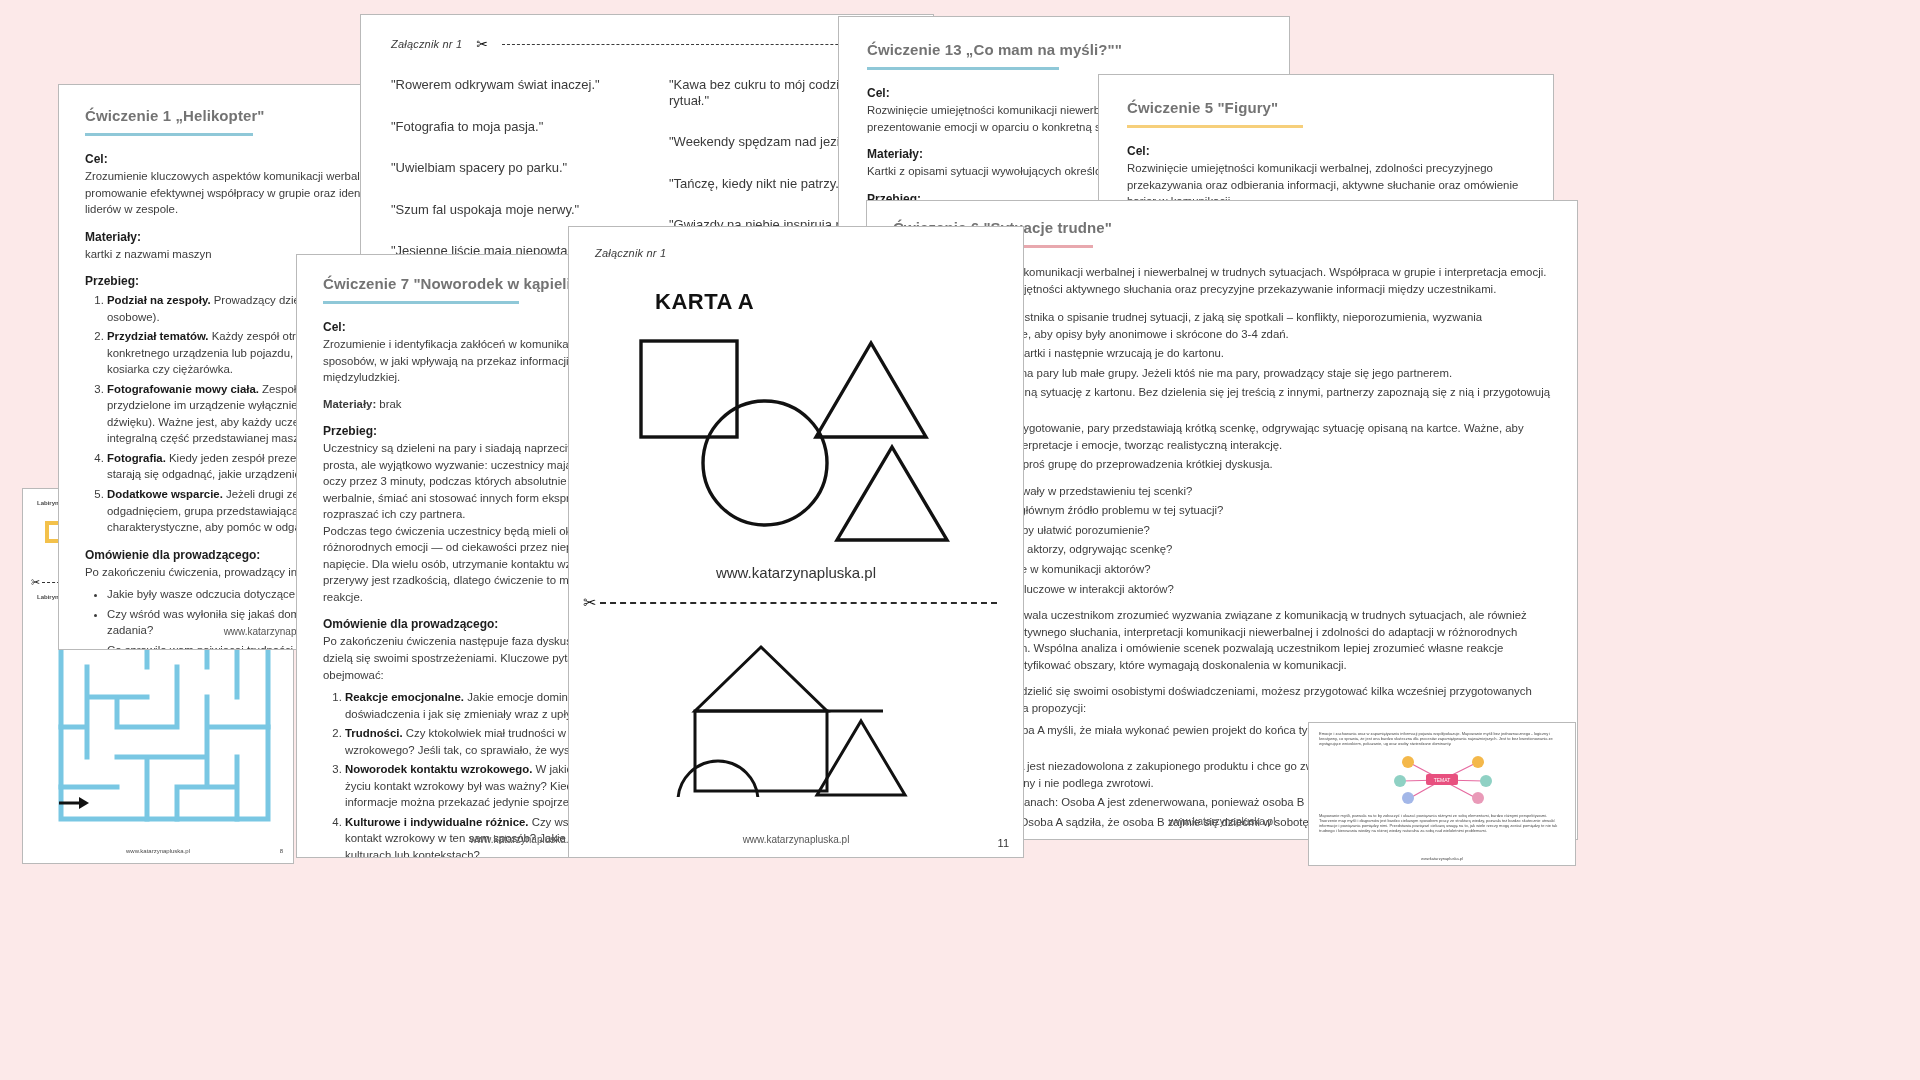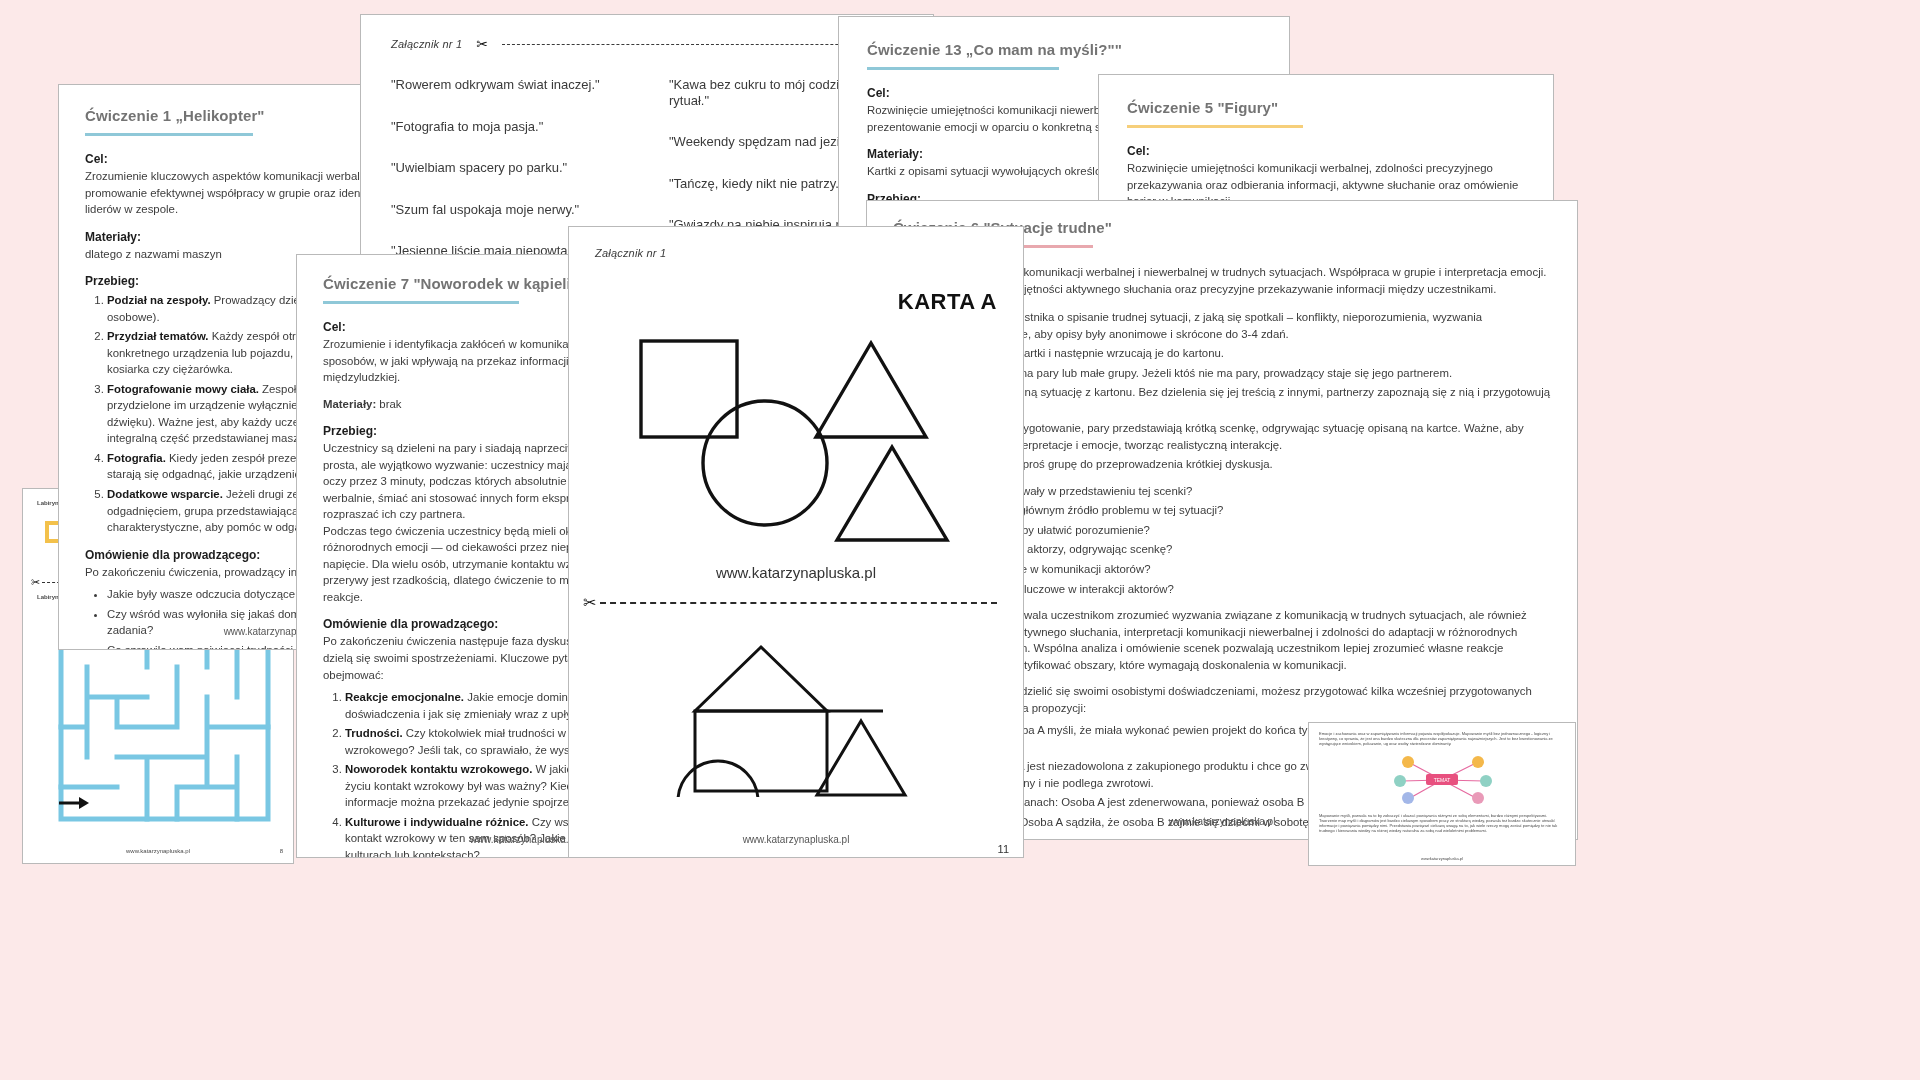--- a/index.html
+++ b/index.html
@@ -53,35 +53,35 @@
   ol.steps > li, ul.bul > li {
     font-size: 11.4px; line-height: 1.45; margin-bottom: 3px; color:#3c3c3c;
   }
   ol.steps b { color: #181818; }
 
   .footer-url {
     position: absolute; bottom: 12px; left: 0; right: 0;
     text-align: center; font-size: 10px; color: #555;
   }
   .pagenum {
-    position: absolute; bottom: 2px; right: 14px;
+    position: absolute; bottom: 8px; right: 14px;
     font-size: 11px; color: #333; margin-top: 20px;
   }
 
   
   .quote-cols { display: flex; gap: 44px; margin-top: 26px; }
   .quote-col { flex: 1; }
   .quote-col p {
     font-size: 13px; color: #3a3a3a; margin: 0 0 26px 0; line-height: 1.2;
   }
   .scissors { font-size: 14px; color:#111; line-height: 1; }
 
   
   .karta-title {
-    font-size: 22px; font-weight: bold; letter-spacing: .5px; color: #111; text-align: right;
+    font-size: 22px; font-weight: bold; letter-spacing: .5px; color: #111;
   }
   .karta-url { font-size: 15px; color: #333; text-align: center; }
 
   .tiny { font-size: 5px; line-height: 1.35; color: #4a4a4a; }
   .tiny2 { font-size: 4px; line-height: 1.3; color: #4a4a4a; }
 </style>
 </head>
 <body>
 
 <div id="stage">
@@ -121,21 +121,21 @@
 
   <div class="sheet" style="left:58px; top:84px; width:438px; height:566px;">
     <div class="pad" style="padding:22px 26px;">
       <div class="ex-title">Ćwiczenie 1 „Helikopter"</div>
       <div class="rule blue" style="width:168px;"></div>
 
       <h4 class="sec">Cel:</h4>
       <p class="body">Zrozumienie kluczowych aspektów komunikacji werbalnej i niewerbalnej, promowanie efektywnej współpracy w grupie oraz identyfikacja naturalnych liderów w zespole.</p>
 
       <h4 class="sec">Materiały:</h4>
-      <p class="body">dlatego z nazwami maszyn</p>
+      <p class="body">kartki z nazwami maszyn</p>
 
       <h4 class="sec">Przebieg:</h4>
       <ol class="steps" id="ex1-steps">
           <li><b>Podział na zespoły. </b>Prowadzący dzieli uczestników na grupy (3 - 5 osobowe).</li>
           <li><b>Przydział tematów. </b>Każdy zespół otrzymuje kartkę z nazwą konkretnego urządzenia lub pojazdu, takiego jak traktor, helikopter, kosiarka czy ciężarówka.</li>
           <li><b>Fotografowanie mowy ciała. </b>Zespoły mają za zadanie przedstawić przydzielone im urządzenie wyłącznie za pomocą mowy ciała (bez dźwięku). Ważne jest, aby każdy uczestnik w zespole stanowił integralną część przedstawianej maszyny, odgrywając konkretne jej...</li>
           <li><b>Fotografia. </b>Kiedy jeden zespół prezentuje swoją maszynę, pozostali starają się odgadnąć, jakie urządzenie jest przedstawiane.</li>
           <li><b>Dodatkowe wsparcie. </b>Jeżeli drugi zespół ma trudności z odgadnięciem, grupa przedstawiająca może zacząć imitować dźwięki charakterystyczne, aby pomóc w odgadnięciu.</li>
         </ol>
 

